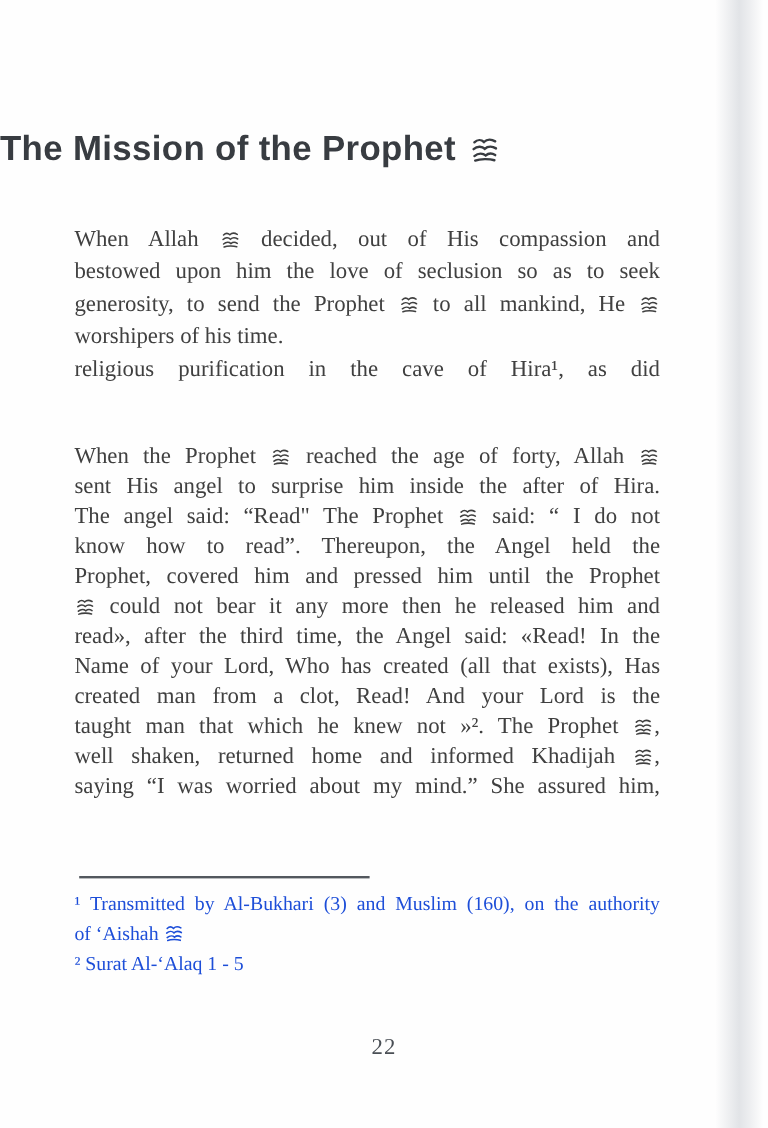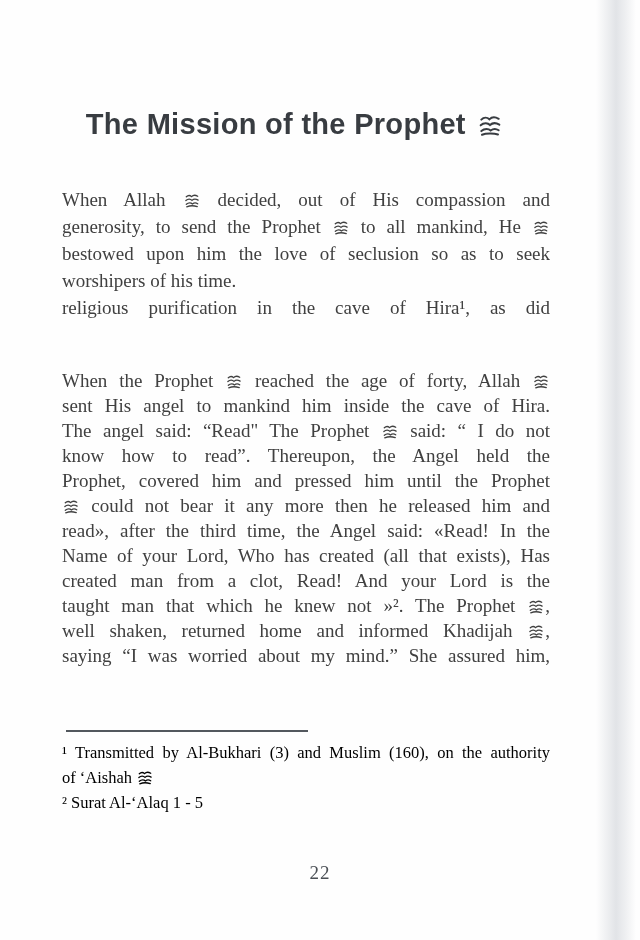--- a/index.html
+++ b/index.html
@@ -23,21 +23,21 @@
       rgba(170,176,186,0) 0%,
       rgba(160,167,178,0.30) 50%,
       rgba(160,167,178,0.18) 72%,
       rgba(255,255,255,0) 100%);
     pointer-events:none;
   }
   .title{
     position:absolute;
     top:104px;left:0;width:589px;
     margin:0;
-    text-align:center;
+    text-align:left;
     font-family:"Liberation Sans","DejaVu Sans",sans-serif;
     font-weight:bold;
     font-size:29px;
     line-height:40px;
     letter-spacing:0.3px;
     color:#383c41;
   }
   .bodytext{
     position:absolute;
     left:62px;width:488px;
@@ -52,21 +52,21 @@
   .tline{
     text-align:justify;
     text-align-last:justify;
     white-space:normal;
   }
   .tline-last{text-align-last:left;}
   .footnotes{
     position:absolute;
     top:730px;left:62px;width:488px;
     font-size:16.5px;
-    color:#000000;
+    color:#1d4ed8;
   }
   .fn-rule{
     width:242px;
     border:0;
     border-top:2px solid #53585e;
     margin:0 0 8px 4px;
   }
   .footnote .tline{line-height:25px;}
   .page-number{
     position:absolute;
@@ -105,57 +105,57 @@
 
   <div class="bodytext para-1">
       <div class="tline">When Allah <span class="honorific"><svg viewBox="0 0 18 16" aria-hidden="true">
             <g fill="none" stroke="currentColor" stroke-width="1.5" stroke-linecap="round">
               <path d="M2.5 3.2 C4.5 1.2 7 1.6 8.5 3 C10.5 1 13.5 1.4 15.5 2.6"></path>
               <path d="M2 7.5 C4.5 5.2 7.5 5.8 9 7.3 C11 5.4 14 5.8 16 7"></path>
               <path d="M2.5 11.8 C5 9.6 8 10 9.5 11.4 C11.5 9.8 14 10.2 15.5 11.2"></path>
               <path d="M3 14.6 C6 13.4 12 13.4 15 14.4"></path>
             </g>
           </svg></span> decided, out of His compassion and</div>
+      <div class="tline">bestowed upon him the love of seclusion so as to seek</div>
       <div class="tline">generosity, to send the Prophet <span class="honorific"><svg viewBox="0 0 18 16" aria-hidden="true">
             <g fill="none" stroke="currentColor" stroke-width="1.5" stroke-linecap="round">
               <path d="M2.5 3.2 C4.5 1.2 7 1.6 8.5 3 C10.5 1 13.5 1.4 15.5 2.6"></path>
               <path d="M2 7.5 C4.5 5.2 7.5 5.8 9 7.3 C11 5.4 14 5.8 16 7"></path>
               <path d="M2.5 11.8 C5 9.6 8 10 9.5 11.4 C11.5 9.8 14 10.2 15.5 11.2"></path>
               <path d="M3 14.6 C6 13.4 12 13.4 15 14.4"></path>
             </g>
           </svg></span> to all mankind, He <span class="honorific"><svg viewBox="0 0 18 16" aria-hidden="true">
             <g fill="none" stroke="currentColor" stroke-width="1.5" stroke-linecap="round">
               <path d="M2.5 3.2 C4.5 1.2 7 1.6 8.5 3 C10.5 1 13.5 1.4 15.5 2.6"></path>
               <path d="M2 7.5 C4.5 5.2 7.5 5.8 9 7.3 C11 5.4 14 5.8 16 7"></path>
               <path d="M2.5 11.8 C5 9.6 8 10 9.5 11.4 C11.5 9.8 14 10.2 15.5 11.2"></path>
               <path d="M3 14.6 C6 13.4 12 13.4 15 14.4"></path>
             </g>
           </svg></span></div>
-      <div class="tline">bestowed upon him the love of seclusion so as to seek</div>
       <div class="tline tline-last">worshipers of his time.</div>
       <div class="tline">religious purification in the cave of Hira¹, as did</div>
     </div>
 
   <div class="bodytext para-2">
       <div class="tline">When the Prophet <span class="honorific"><svg viewBox="0 0 18 16" aria-hidden="true">
             <g fill="none" stroke="currentColor" stroke-width="1.5" stroke-linecap="round">
               <path d="M2.5 3.2 C4.5 1.2 7 1.6 8.5 3 C10.5 1 13.5 1.4 15.5 2.6"></path>
               <path d="M2 7.5 C4.5 5.2 7.5 5.8 9 7.3 C11 5.4 14 5.8 16 7"></path>
               <path d="M2.5 11.8 C5 9.6 8 10 9.5 11.4 C11.5 9.8 14 10.2 15.5 11.2"></path>
               <path d="M3 14.6 C6 13.4 12 13.4 15 14.4"></path>
             </g>
           </svg></span> reached the age of forty, Allah <span class="honorific"><svg viewBox="0 0 18 16" aria-hidden="true">
             <g fill="none" stroke="currentColor" stroke-width="1.5" stroke-linecap="round">
               <path d="M2.5 3.2 C4.5 1.2 7 1.6 8.5 3 C10.5 1 13.5 1.4 15.5 2.6"></path>
               <path d="M2 7.5 C4.5 5.2 7.5 5.8 9 7.3 C11 5.4 14 5.8 16 7"></path>
               <path d="M2.5 11.8 C5 9.6 8 10 9.5 11.4 C11.5 9.8 14 10.2 15.5 11.2"></path>
               <path d="M3 14.6 C6 13.4 12 13.4 15 14.4"></path>
             </g>
           </svg></span></div>
-      <div class="tline">sent His angel to mankind him inside the cave of Hira.</div>
+      <div class="tline">sent His angel to surprise him inside the after of Hira.</div>
       <div class="tline">The angel said: “Read" The Prophet <span class="honorific"><svg viewBox="0 0 18 16" aria-hidden="true">
             <g fill="none" stroke="currentColor" stroke-width="1.5" stroke-linecap="round">
               <path d="M2.5 3.2 C4.5 1.2 7 1.6 8.5 3 C10.5 1 13.5 1.4 15.5 2.6"></path>
               <path d="M2 7.5 C4.5 5.2 7.5 5.8 9 7.3 C11 5.4 14 5.8 16 7"></path>
               <path d="M2.5 11.8 C5 9.6 8 10 9.5 11.4 C11.5 9.8 14 10.2 15.5 11.2"></path>
               <path d="M3 14.6 C6 13.4 12 13.4 15 14.4"></path>
             </g>
           </svg></span> said: “ I do not</div>
       <div class="tline">know how to read”. Thereupon, the Angel held the</div>
       <div class="tline">Prophet, covered him and pressed him until the Prophet</div>

